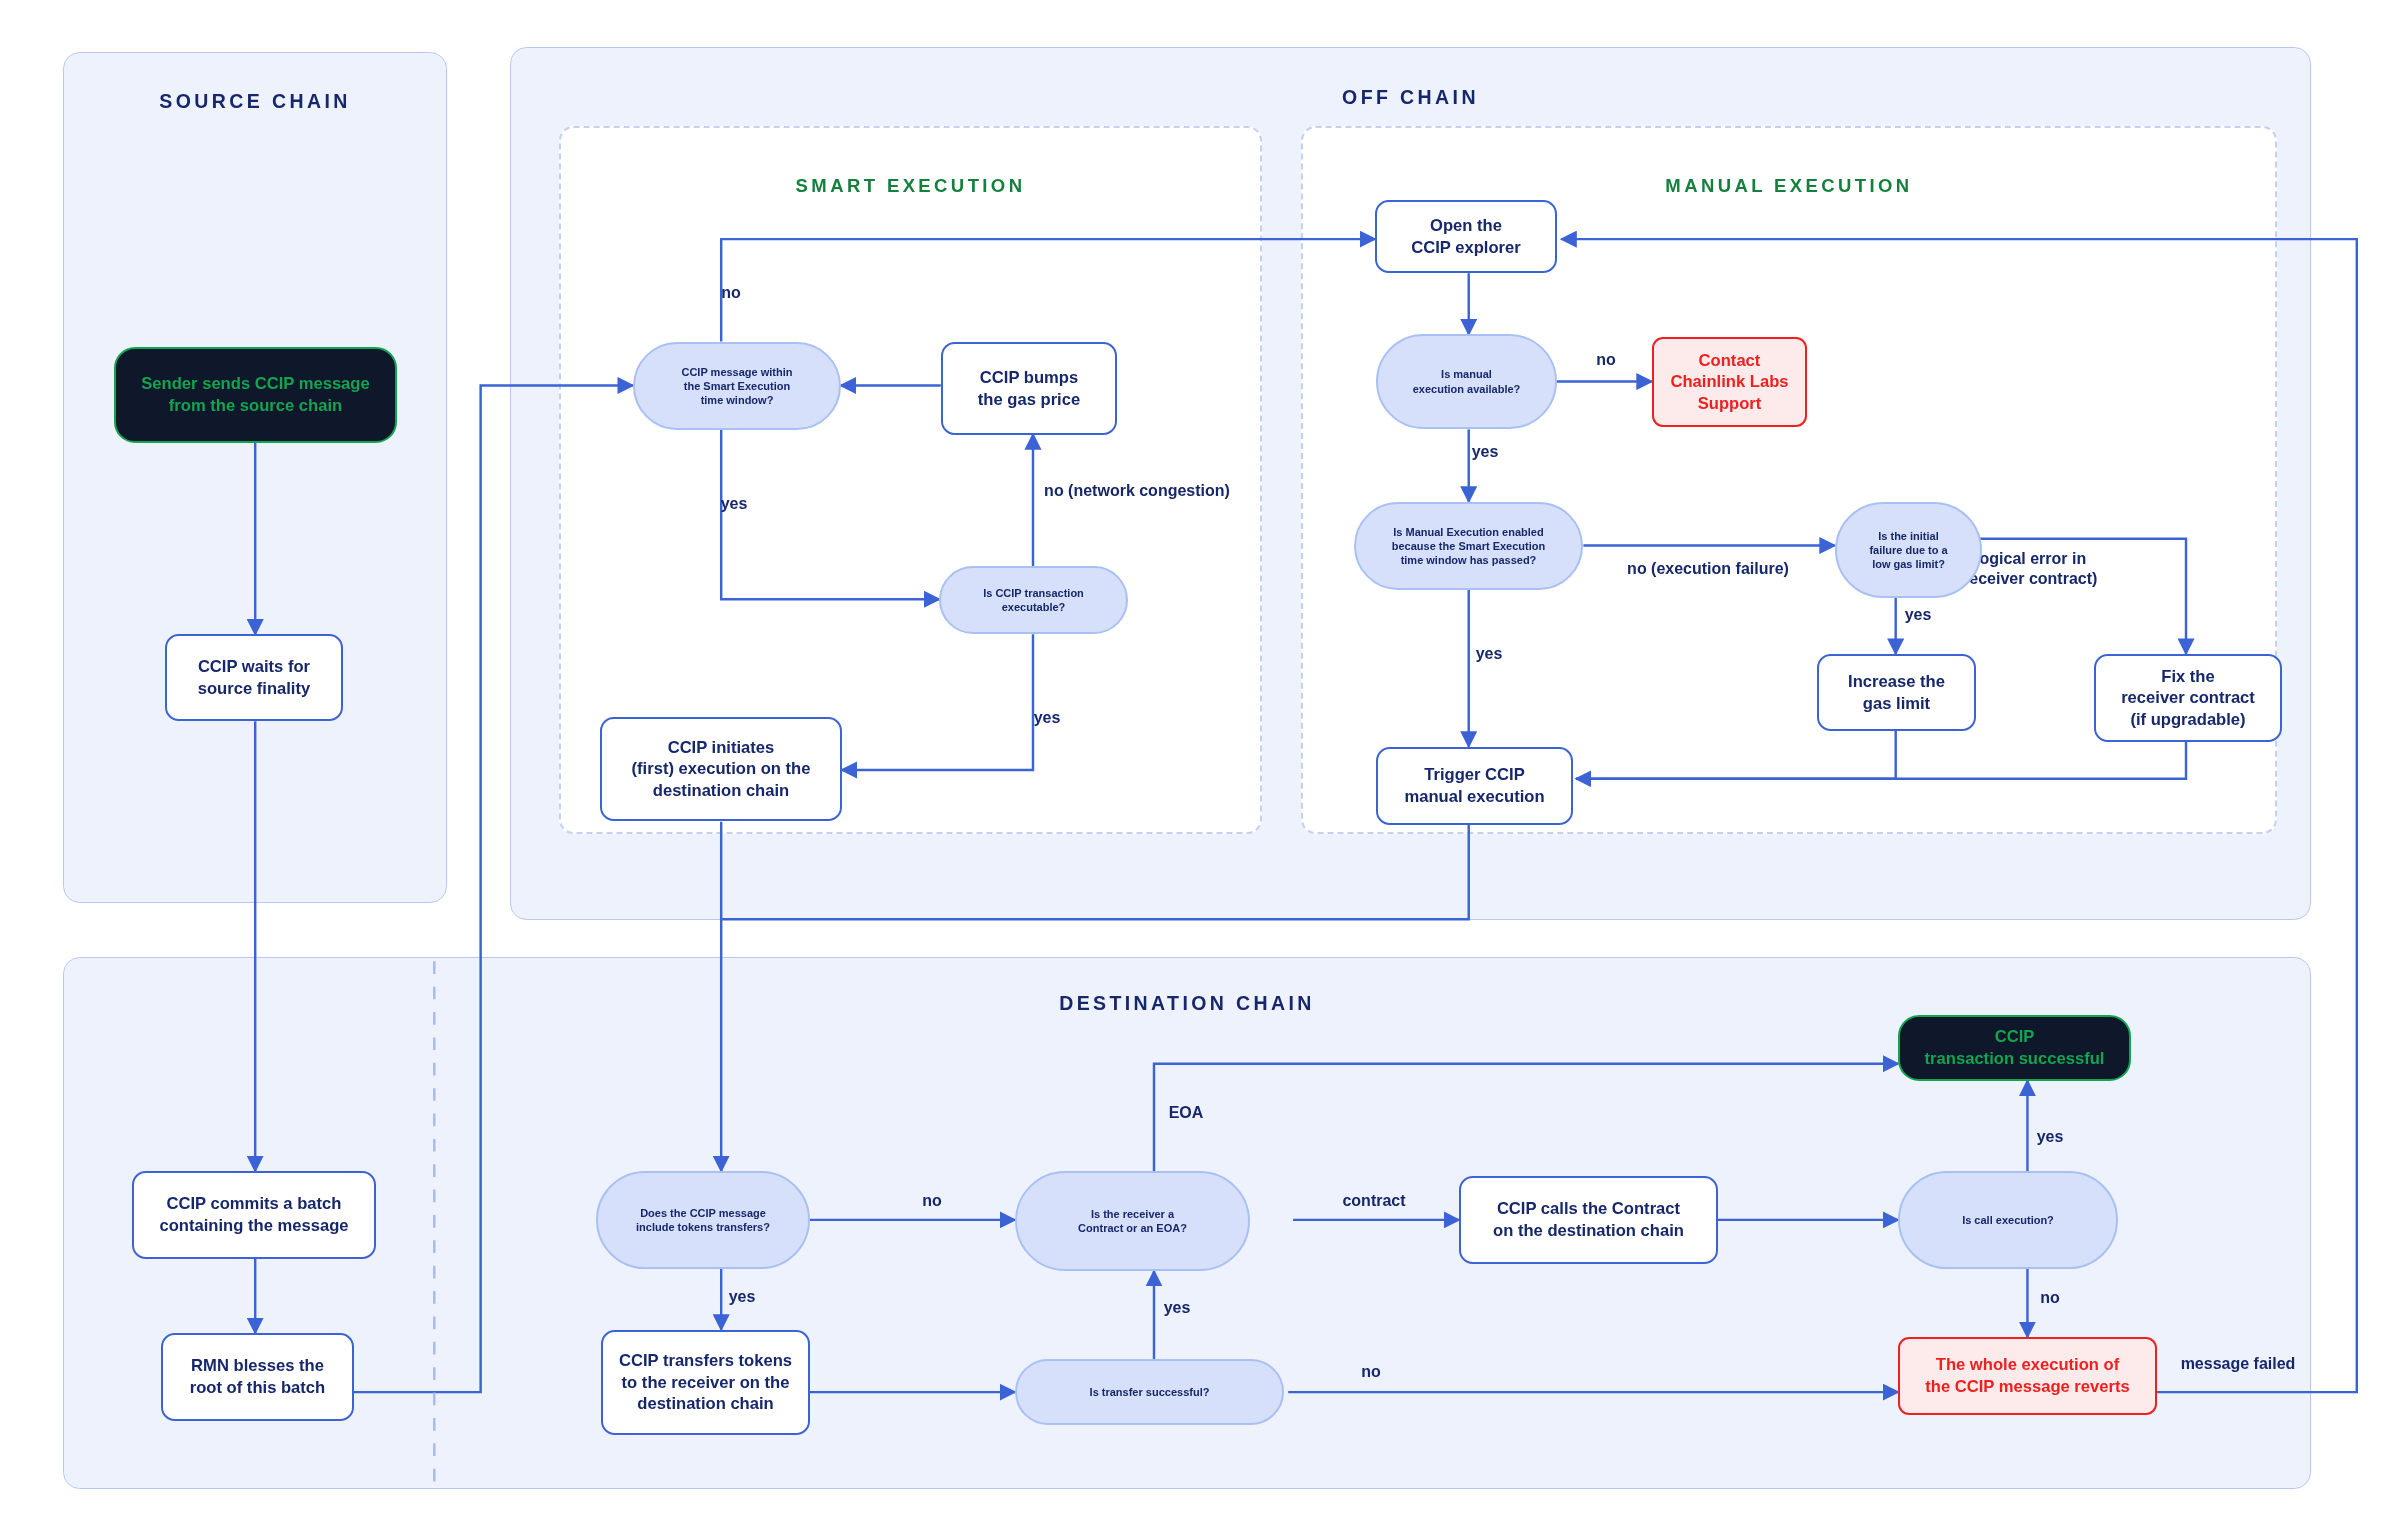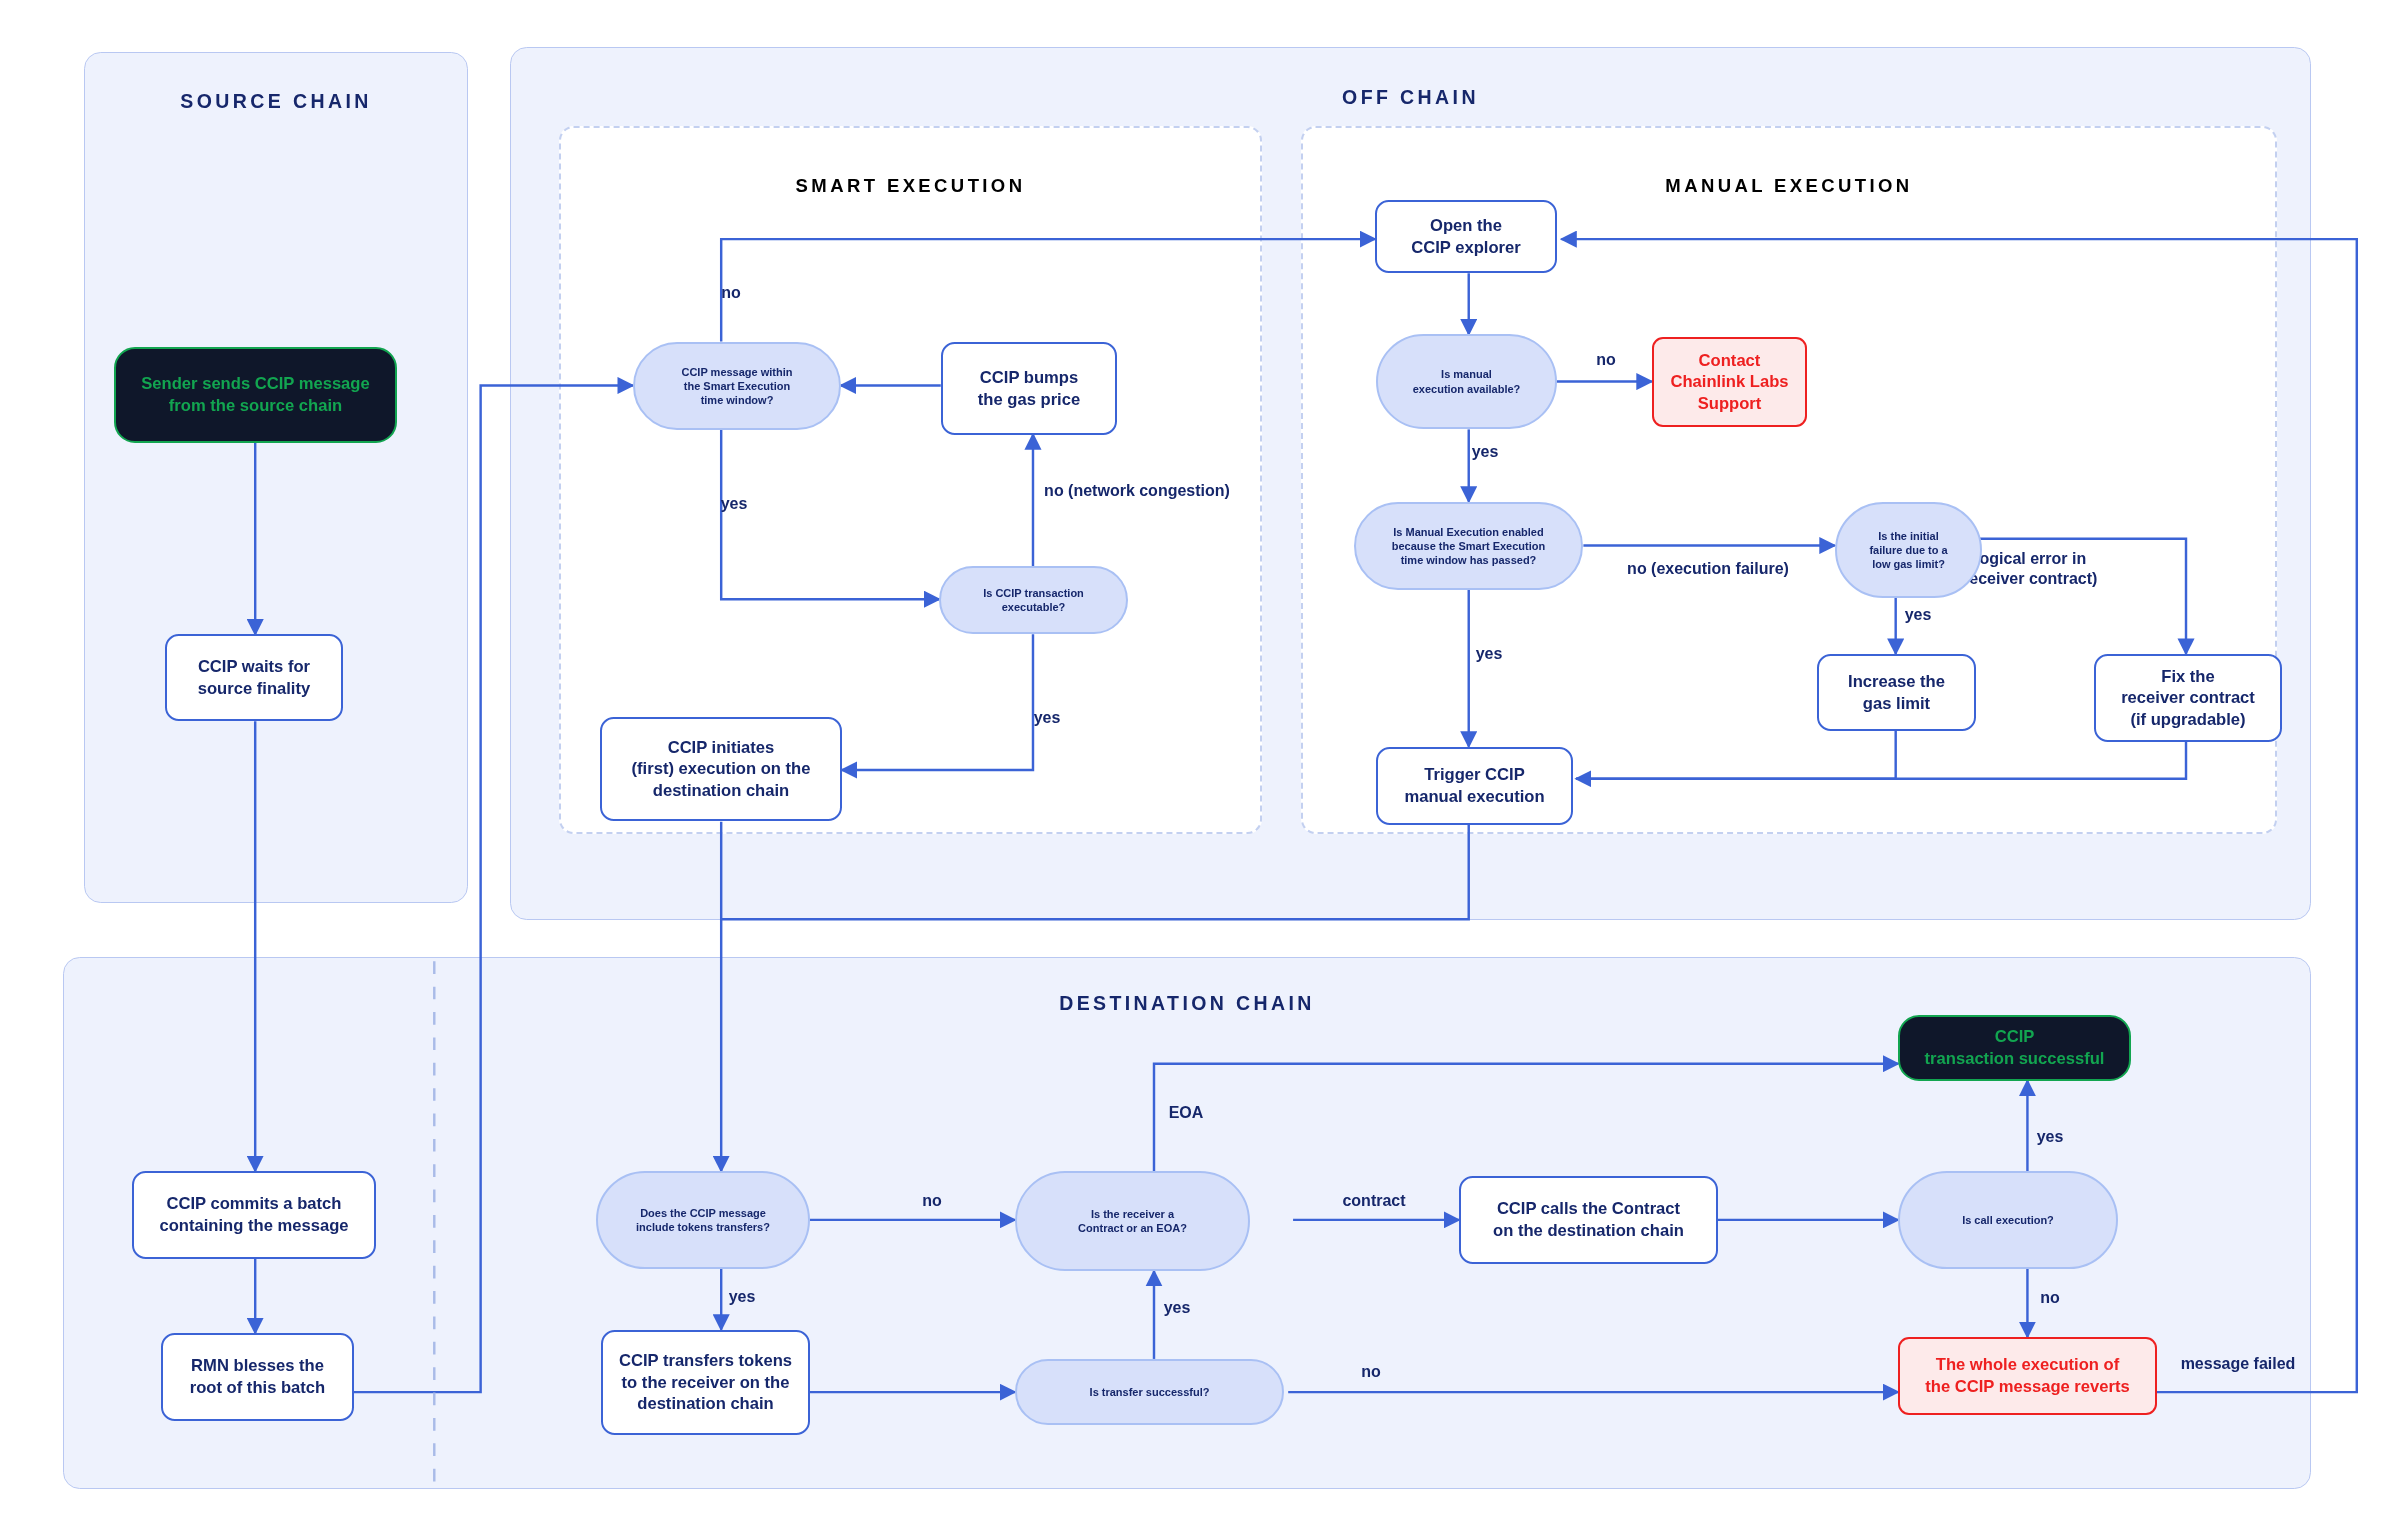--- a/index.html
+++ b/index.html
@@ -2,36 +2,36 @@
 <html style="font-size:7.8px"><head>
 <meta charset="utf-8">
 <style>
   html,body{margin:0;padding:0;background:#ffffff;}
   body{font-family:"Liberation Sans",sans-serif;}
   #stage{position:relative;width:2389px;height:1539px;background:#ffffff;overflow:hidden;}
   svg.layer{position:absolute;left:0;top:0;width:2389px;height:1539px;}
   .lane{position:absolute;border-radius:16.6px;background:#eef2fd;border:1.5px solid #b9c8f2;box-sizing:border-box;}
   .lane-title{position:absolute;width:100%;text-align:center;color:#16276b;font-weight:700;letter-spacing:3.4px;font-size:19.5px;}
   .sub{position:absolute;border-radius:14.6px;background:#ffffff;border:2px dashed #c3d0f0;box-sizing:border-box;}
-  .sub-title{position:absolute;width:100%;text-align:center;color:#000000;font-weight:700;letter-spacing:3.4px;font-size:18.5px;}
+  .sub-title{position:absolute;width:100%;text-align:center;color:#15803d;font-weight:700;letter-spacing:3.4px;font-size:18.5px;}
   .node{position:absolute;box-sizing:border-box;display:flex;align-items:center;justify-content:center;
         text-align:center;font-weight:700;line-height:1.30;padding:2.9px 6.8px;}
   .proc{background:#ffffff;border:2.4px solid #3b63d6;border-radius:13.7px;color:#16276b;font-size:16.6px;}
   .dec{background:#d7e0fa;border:2.4px solid #a9c0f4;border-radius:4880px;color:#16276b;font-size:11px;}
   .ok{background:#0f172a;border:2.4px solid #12a550;border-radius:21px;color:#12a550;font-size:16.6px;}
   .err{background:#fdeaea;border:2.4px solid #ee2020;border-radius:11px;color:#ee2020;font-size:16.6px;}
   .elabel{position:absolute;color:#16276b;font-weight:700;font-size:16px;white-space:nowrap;line-height:1.25;}
   .elabel.ctr{transform:translateX(-50%);text-align:center;}
 </style>
 </head>
 <body>
 
 <div id="stage">
 
-  <div class="lane" style="left:63px;top:52px;width:384px;height:851px;margin-left:21px;">
+  <div class="lane" style="left:63px;top:52px;width:384px;height:851px;">
     <div class="lane-title" style="top:37px;">SOURCE CHAIN</div>
   </div>
 
   <div class="lane" style="left:510px;top:47px;width:1801px;height:873px;">
     <div class="lane-title" style="top:38px;">OFF CHAIN</div>
   </div>
 
   <div class="sub" style="left:559px;top:126px;width:703px;height:708px;">
     <div class="sub-title" style="top:47px;">SMART EXECUTION</div>
   </div>

